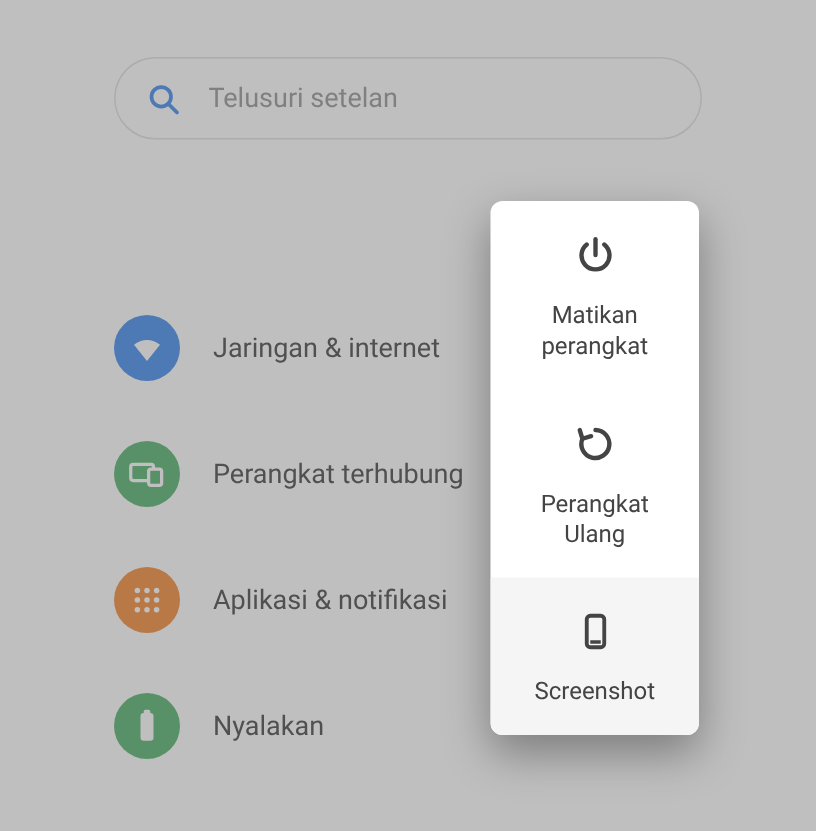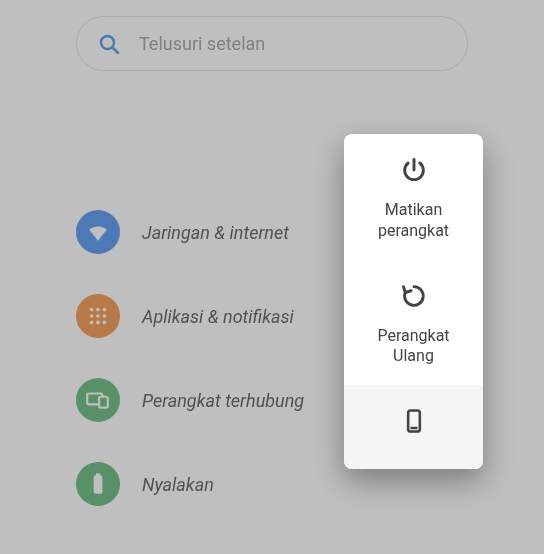--- a/index.html
+++ b/index.html
@@ -6,37 +6,36 @@
     body {
       width: 544px;
       height: 554px;
       background: #fff;
       font-family: Roboto, "Helvetica Neue", Arial, sans-serif;
       position: relative;
       overflow: hidden;
     }
     .upper-section {
       height: 186px;
-      padding-top: 16px;
+      padding-top: 38px;
     }
     .search-bar {
       margin: 0 76px;
       height: 55px;
       border: 1px solid #d8d8d8;
       border-radius: 28px;
       display: flex;
       align-items: center;
       padding: 0 20px;
       background: #fff;
     }
     .search-bar .icon { color: #1a73e8; margin-right: 18px; }
     .search-bar .placeholder { color: #808080; font-size: 18px; }
     .settings-list {
       padding-top: 4px;
-      font-style: italic;
     }
     .settings-item {
       display: flex;
       align-items: center;
       height: 84px;
       padding-left: 76px;
     }
     .settings-item .circle {
       width: 44px;
       height: 44px;
@@ -55,21 +54,21 @@
     .circle.green { background: #30a350; }
     .circle.orange { background: #f2720d; }
     .circle.green2 { background: #30a350; }
     .overlay {
       position: absolute;
       inset: 0;
       background: rgba(128,128,128,0.5);
     }
     .power-menu {
       position: absolute;
-      left: 344px;
+      left: 327px;
       top: 134px;
       width: 139px;
       background: #fff;
       border-radius: 8px;
       box-shadow: 0 12px 30px rgba(0,0,0,0.35);
       overflow: hidden;
     }
     .pm-item {
       display: flex;
       flex-direction: column;
@@ -102,44 +101,44 @@
   <div class="settings-item">
     <div class="circle blue">
       <svg width="26" height="26" viewBox="0 0 24 24" fill="#fff">
         <path d="M12 20l8-10c-4.5-4-11.5-4-16 0l8 10z"></path>
       </svg>
     </div>
     <span class="label">Jaringan &amp; internet</span>
   </div>
 
   <div class="settings-item">
+    <div class="circle green">
+      <svg width="26" height="26" viewBox="0 0 24 24" fill="none">
+        <rect x="2" y="6" width="14" height="10" rx="1.5" stroke="#fff" stroke-width="2"></rect>
+        <rect x="13" y="9" width="8" height="10" rx="1.5" fill="#30a350" stroke="#fff" stroke-width="2"></rect>
+      </svg>
+    </div>
+    <span class="label">Perangkat terhubung</span>
+  </div>
+
+  <div class="settings-item">
     <div class="circle orange">
       <svg width="22" height="22" viewBox="0 0 24 24" fill="#fff">
         <circle cx="5" cy="5" r="2"></circle>
           <circle cx="12" cy="5" r="2"></circle>
           <circle cx="19" cy="5" r="2"></circle>
         <circle cx="5" cy="12" r="2"></circle>
           <circle cx="12" cy="12" r="2"></circle>
           <circle cx="19" cy="12" r="2"></circle>
         <circle cx="5" cy="19" r="2"></circle>
           <circle cx="12" cy="19" r="2"></circle>
           <circle cx="19" cy="19" r="2"></circle>
       </svg>
     </div>
     <span class="label">Aplikasi &amp; notifikasi</span>
-  </div>
-
-  <div class="settings-item">
-    <div class="circle green">
-      <svg width="26" height="26" viewBox="0 0 24 24" fill="none">
-        <rect x="2" y="6" width="14" height="10" rx="1.5" stroke="#fff" stroke-width="2"></rect>
-        <rect x="13" y="9" width="8" height="10" rx="1.5" fill="#30a350" stroke="#fff" stroke-width="2"></rect>
-      </svg>
-    </div>
-    <span class="label">Perangkat terhubung</span>
   </div>
 
   <div class="settings-item">
     <div class="circle green2">
       <svg width="26" height="26" viewBox="0 0 24 24" fill="#fff">
         <rect x="8" y="4" width="8" height="17" rx="2"></rect>
         <rect x="10" y="2" width="4" height="3" rx="1"></rect>
       </svg>
     </div>
     <span class="label">Nyalakan</span>
@@ -171,14 +170,15 @@
 Ulang</span>
   </div>
 
   <div class="pm-item last">
     <span class="pm-icon">
       <svg width="28" height="28" viewBox="0 0 24 24" fill="none">
         <rect x="7" y="3" width="10" height="18" rx="2" stroke="#444" stroke-width="2.2"></rect>
         <line x1="9" y1="18" x2="15" y2="18" stroke="#444" stroke-width="2"></line>
       </svg>
     </span>
+    <span class="pm-label">Screenshot</span>
   </div>
 </div>
 
 </body></html>

